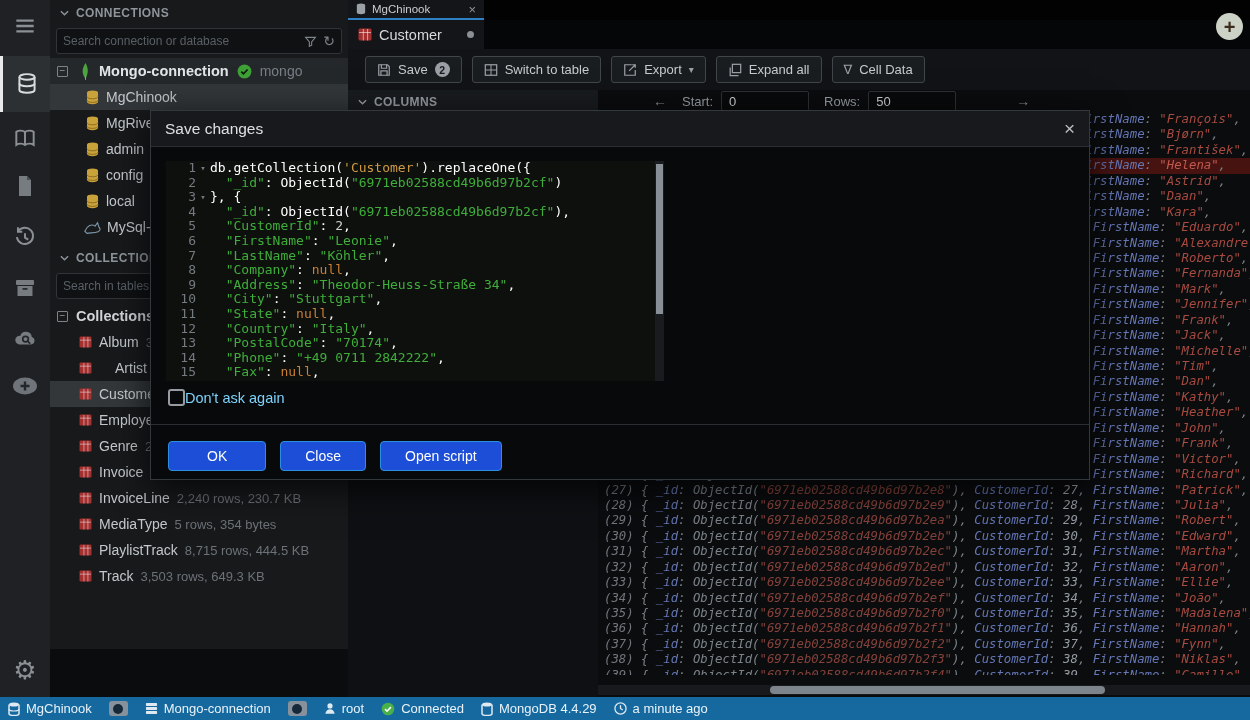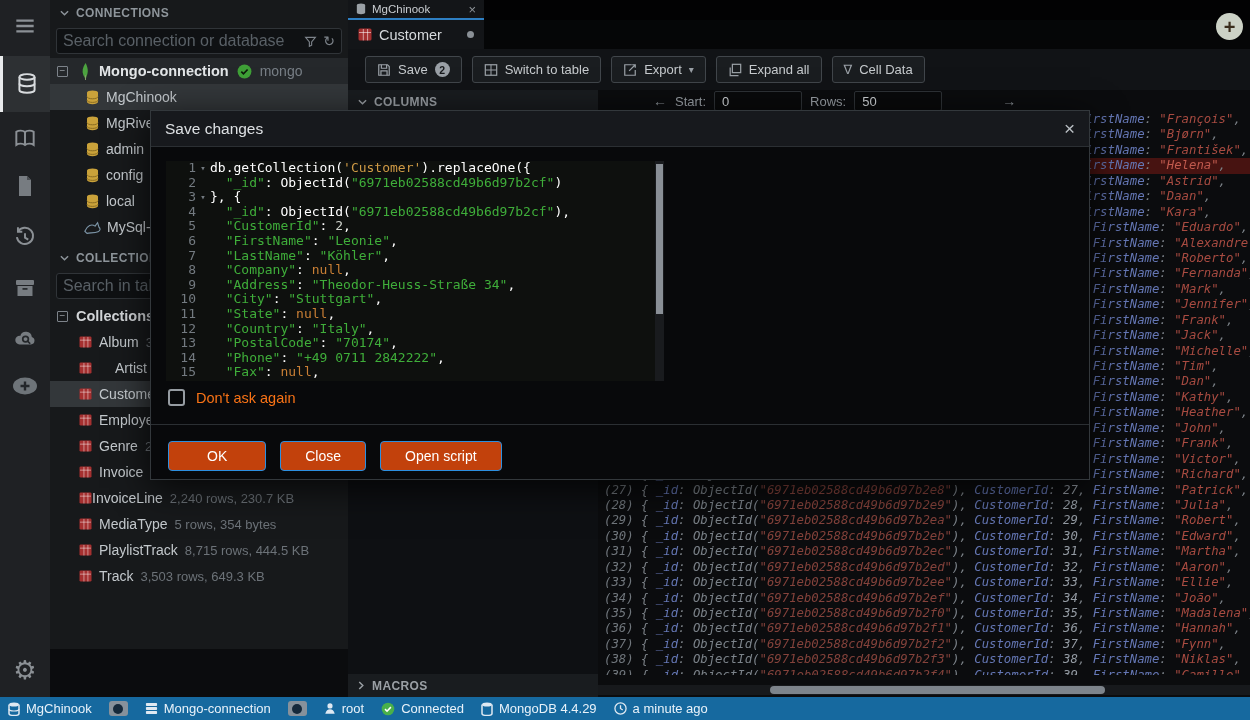--- a/index.html
+++ b/index.html
@@ -11,21 +11,21 @@
   
   .iconbar{position:absolute;left:0;top:0;width:50px;height:697px;background:#1f2124;}
   .ib-item{position:absolute;left:0;width:50px;height:44px;display:flex;align-items:center;justify-content:center;color:#8b9095;}
   .ib-item.active{background:#2d3033;border-left:3px solid #e8eaec;height:56px;color:#d8dbde;}
   .gear-glyph{font-size:26px;color:#8b9095;line-height:1;}
 
   
   .sidebar{position:absolute;left:50px;top:0;width:298px;height:649px;background:#17191b;overflow:hidden;}
   .sb-header{height:26px;display:flex;align-items:center;gap:7px;padding-left:10px;color:#8e959b;font-size:12px;font-weight:bold;letter-spacing:.4px;}
   .sb-search{margin:2px 6px 4px 6px;height:26px;background:#0f1113;border:1px solid #303438;border-radius:3px;display:flex;align-items:center;padding:0 6px;}
-  .sb-search input{flex:1;background:transparent;border:none;outline:none;color:#aeb4ba;font-size:16px;font-family:"Liberation Sans",sans-serif;}
+  .sb-search input{flex:1;background:transparent;border:none;outline:none;color:#aeb4ba;font-size:12px;font-family:"Liberation Sans",sans-serif;}
   .sb-search input::placeholder{color:#596066;}
   .refresh-glyph{color:#7d838a;font-size:14px;margin-left:6px;}
   .tree-row{height:26px;display:flex;align-items:center;color:#c3c8cc;font-size:14px;white-space:nowrap;cursor:default;}
   .tree-row .meta{color:#6c7278;font-size:13px;margin-left:7px;}
   .tree-row.sel{background:#33373a;}
   .conn-row{background:#25282b;}
   .conn-name{font-weight:bold;color:#e2e5e7;font-size:14.5px;}
   .conn-engine{color:#787f86;margin-left:8px;}
   .expander{width:11px;height:11px;border:1px solid #7d838a;border-radius:1px;display:flex;align-items:center;justify-content:center;color:#9aa0a5;font-size:10px;line-height:1;margin-left:7px;}
   .sb-root-label{font-weight:bold;color:#d2d5d8;margin-left:8px;font-size:14.5px;}
@@ -47,21 +47,21 @@
   .nabla{font-size:13px;color:#9aa0a6;}
 
   .colpanel{position:absolute;left:0;top:90px;width:250px;height:607px;background:#0e1013;}
   .panel-header{height:24px;background:#191c1f;display:flex;align-items:center;gap:7px;padding-left:10px;color:#9ba0a5;font-size:12px;font-weight:bold;letter-spacing:.4px;}
   .macros-header{position:absolute;left:0;bottom:0;width:250px;height:23px;background:#191c1f;display:flex;align-items:center;gap:7px;padding-left:10px;color:#9ba0a5;font-size:12px;font-weight:bold;letter-spacing:.4px;}
 
   .grid{position:absolute;left:250px;top:90px;width:652px;height:607px;background:#0b0c0e;}
   .grid-toolbar{position:absolute;left:0;top:0;width:652px;height:22px;display:flex;align-items:center;gap:8px;padding-left:55px;color:#9aa0a6;font-size:13px;}
   .gt-arrow{color:#8a9096;font-size:14px;}
   .gt-input{width:88px;height:20px;background:#090a0b;border:1px solid #2e3236;border-radius:2px;color:#cfd3d6;font-size:13px;padding:0 7px;font-family:"Liberation Sans",sans-serif;outline:none;}
-  .gt-label{margin-left:0;}
+  .gt-label{margin-left:7px;}
   .grid-rows{position:absolute;left:0;top:22px;width:652px;height:563px;overflow:hidden;font-family:"DejaVu Sans Mono",monospace;font-style:italic;font-size:12.3px;line-height:15.45px;white-space:nowrap;padding-left:6px;}
   .grow{height:15.45px;}
   .grow.changed{background:#471311;}
   .gpn{color:#70767c;} .gbr{color:#7b8187;} .gk{color:#6577b5;} .gfn{color:#7c838a;}
   .gos{color:#84423b;} .gnum{color:#949ba3;} .gfv{color:#a84b41;}
   .grow.changed .gfv{color:#c05a4e;}
   .hscroll{position:absolute;left:0;bottom:2px;width:652px;height:10px;background:#17191c;}
   .hthumb{position:absolute;left:172px;top:1px;width:335px;height:8px;background:#7d848b;border-radius:4px;}
 
   
@@ -78,25 +78,25 @@
   .modal-header{position:absolute;left:0;top:0;width:100%;height:36px;background:#17191d;border-bottom:1px solid #2b2f33;display:flex;align-items:center;padding:0 14px;}
   .modal-title{color:#dde0e3;font-size:15.5px;}
   .modal-close{margin-left:auto;color:#b9bec3;font-size:19px;line-height:1;}
   .editor{position:absolute;left:15px;top:50px;width:498px;height:220px;background:#0e100e;overflow:hidden;font-family:"DejaVu Sans Mono",monospace;font-size:13px;line-height:14.6px;}
   .cl{display:flex;height:14.6px;white-space:pre;}
   .ln{width:30px;text-align:right;color:#737a80;flex:none;}
   .fold{width:14px;text-align:center;color:#737a80;font-size:9px;flex:none;}
   .tk-pl{color:#ffffff;} .tk-st{color:#3fae3a;} .tk-qs{color:#cf9a45;} .tk-nu{color:#c97f35;} .tk-nm{color:#cfd3cc;}
   .vscroll{position:absolute;right:0;top:0;width:9px;height:220px;background:#191b1e;}
   .vthumb{position:absolute;left:1px;top:3px;width:7px;height:150px;background:#898f96;}
-  .chk-row{position:absolute;left:17px;top:278px;display:flex;align-items:center;gap:11px;color:#f97316;font-size:14.5px;}
+  .chk-row{position:absolute;left:17px;top:278px;display:flex;align-items:center;color:#7dd3fc;font-size:14.5px;}
   .checkbox{width:17px;height:17px;border:2px solid #969ca2;border-radius:3px;background:transparent;}
   .modal-divider{position:absolute;left:0;top:313px;width:100%;height:1px;background:#2b2f33;}
   .modal-footer{position:absolute;left:17px;top:330px;display:flex;gap:14px;}
-  .mbtn{height:30px;border:1px solid #2c8fe0;border-radius:4px;background:#c2410c;color:#fff;font-size:14px;display:flex;align-items:center;justify-content:center;padding:0 24px;font-family:"Liberation Sans",sans-serif;}
+  .mbtn{height:30px;border:1px solid #2c8fe0;border-radius:4px;background:#1d4ed8;color:#fff;font-size:14px;display:flex;align-items:center;justify-content:center;padding:0 24px;font-family:"Liberation Sans",sans-serif;}
   .mbtn.ok{padding:0 38px;}
 </style>
 </head>
 <body>
 
 <div class="app">
 
   <div class="iconbar">
     <div class="ib-item" style="top:4px">
       <svg width="26" height="26" viewBox="0 0 24 24" stroke="#8b9095" stroke-width="2.2" fill="none">
@@ -289,21 +289,21 @@
             <path d="M1 4.5h12M5.3 1v11.5M9.6 1v11.5" stroke="rgba(255,255,255,.5)" stroke-width="1"></path>
           </svg>
           <span style="margin-left:7px">Invoice</span>
           <span class="meta">4</span>
         </div>
         <div class="tree-row">
           <svg width="13" height="12" viewBox="0 0 14 13" style="margin-left:29px">
             <rect x="0.5" y="0.5" width="13" height="12" rx="1.5" fill="#a53030"></rect>
             <path d="M1 4.5h12M5.3 1v11.5M9.6 1v11.5" stroke="rgba(255,255,255,.5)" stroke-width="1"></path>
           </svg>
-          <span style="">InvoiceLine</span>
+          <span style="margin-left:7px">InvoiceLine</span>
           <span class="meta">2,240 rows, 230.7 KB</span>
         </div>
         <div class="tree-row">
           <svg width="13" height="12" viewBox="0 0 14 13" style="margin-left:29px">
             <rect x="0.5" y="0.5" width="13" height="12" rx="1.5" fill="#a53030"></rect>
             <path d="M1 4.5h12M5.3 1v11.5M9.6 1v11.5" stroke="rgba(255,255,255,.5)" stroke-width="1"></path>
           </svg>
           <span style="margin-left:7px">MediaType</span>
           <span class="meta">5 rows, 354 bytes</span>
         </div>
@@ -382,26 +382,20 @@
         <span>Cell Data</span>
       </div>
     </div>
 
     <div class="colpanel">
       <div class="panel-header">
         <svg width="9" height="7" viewBox="0 0 10 7">
             <path d="M1 1l4 4 4-4" stroke="#9ba0a5" stroke-width="1.6" fill="none"></path>
           </svg>
         <span>COLUMNS</span>
-      </div>
-      <div class="macros-header">
-        <svg width="7" height="9" viewBox="0 0 7 10">
-            <path d="M1 1l4 4-4 4" stroke="#9ba0a5" stroke-width="1.6" fill="none"></path>
-          </svg>
-        <span>MACROS</span>
       </div>
     </div>
 
     <div class="grid">
       <div class="grid-toolbar">
         <span class="gt-arrow">←</span>
         <span class="gt-label">Start:</span>
         <input class="gt-input" value="0" style="">
         <span class="gt-label">Rows:</span>
         <input class="gt-input" value="50" style="">

